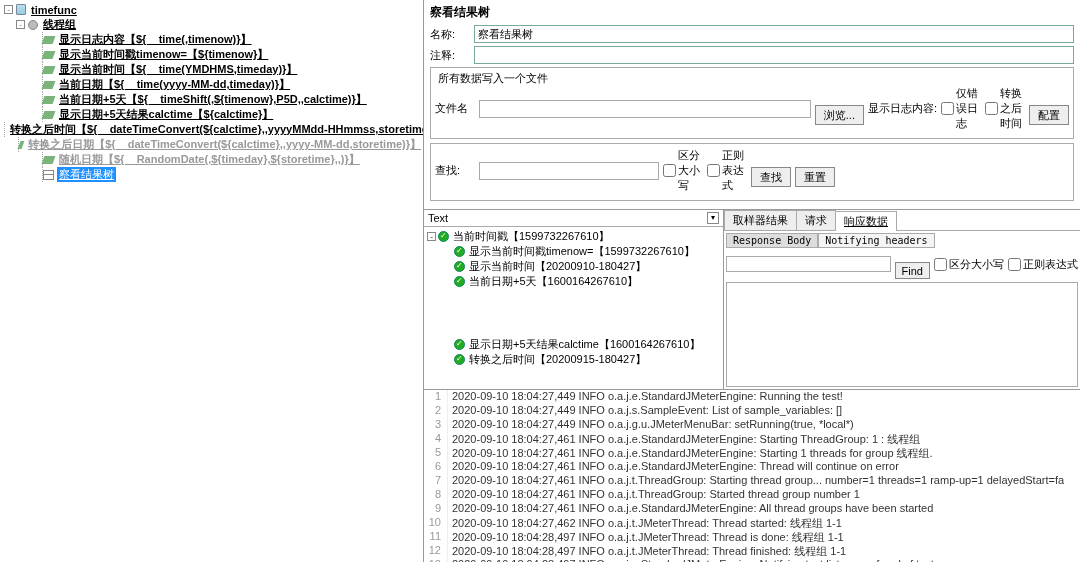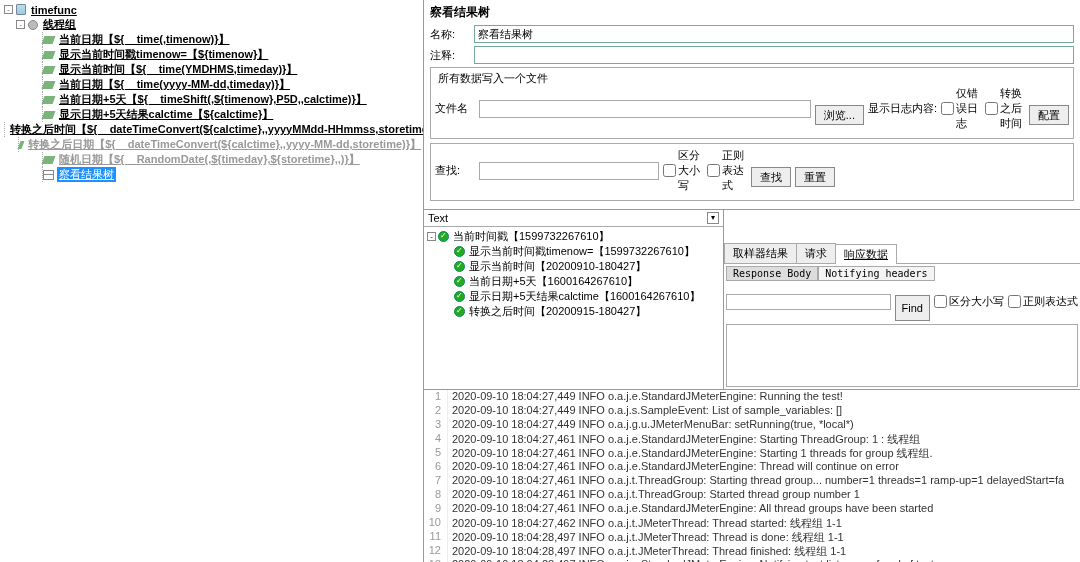--- a/index.html
+++ b/index.html
@@ -38,21 +38,21 @@
 .res-tree-head { border-bottom:1px solid #aaa; padding:2px 4px; display:flex; justify-content:space-between; align-items:center;}
 .res-tree-head .dd { border:1px solid #888; width:12px; height:12px; font-size:8px; text-align:center; line-height:10px; cursor:pointer;}
 .res-tree-body { flex:1; overflow:auto; padding:2px;}
 .res-row { display:flex; align-items:center; height:15px; padding-left:14px; white-space:nowrap;}
 .res-ico { width:11px; height:11px; border-radius:50%; background:#2a2; border:1px solid #185; margin-right:4px; position:relative;}
 .res-ico:after{content:"✓"; color:#fff; font-size:8px; position:absolute; left:1px; top:-1px;}
 .res-tog { width:9px;height:9px;border:1px solid #888;font-size:8px;line-height:7px;text-align:center;margin-left:-13px;margin-right:2px;background:#fff;cursor:pointer;}
 
 .res-detail-col { flex:1; display:flex; flex-direction:column;}
 .tabs { display:flex; border-bottom:1px solid #aaa; }
-.tab { padding:2px 8px; border:1px solid #aaa; border-bottom:none; margin-right:-1px; background:#eee; cursor:pointer;margin-top:33px;}
+.tab { padding:2px 8px; border:1px solid #aaa; border-bottom:none; margin-right:-1px; background:#eee; cursor:pointer;}
 .tab.active { background:#fff; position:relative; top:1px;text-decoration:underline;}
 .sub-tabs { display:flex; padding:2px 2px 0 2px; gap:0;}
 .sub-tab { padding:1px 6px; border:1px solid #aaa; background:#f4f4f4; font-family: monospace; font-size:10px; cursor:pointer;}
 .sub-tab.active { background:#ddd;}
 .detail-body { flex:1; border:1px solid #aaa; margin:2px; background:#fff;}
 .detail-find { display:flex; align-items:center; gap:4px; padding:1px 2px; justify-content:flex-end;}
 .detail-find input[type=text]{ flex:1; border:1px solid #aaa; height:16px; padding:0 2px;}
 
 .log-pane { flex:1; overflow:auto; background:#fff; font-family: "Consolas","Courier New",monospace; font-size:11px; }
 .log-line { display:flex; white-space:pre; height:14px;}
@@ -73,21 +73,21 @@
       <span class="tree-indent" style="width:12px"></span>
       <span class="tree-tog">-</span>
       <span class="tree-ico ico-gear"></span>
       <span class="tree-lbl"><b>线程组</b></span>
     </div>
     <div id="tree-items">
         <div class="tree-row">
           <span class="tree-indent" style="width:38px"></span>
           <span class="dots" style="width:1px"></span>
           <span class="tree-ico ico-pen"></span>
-          <span class="tree-lbl"><b>当前日期【${__time(,timenow)}】</b></span>
+          <span class="tree-lbl"><b>显示日志内容【${__time(,timenow)}】</b></span>
         </div>
         <div class="tree-row">
           <span class="tree-indent" style="width:38px"></span>
           <span class="dots" style="width:1px"></span>
           <span class="tree-ico ico-pen"></span>
           <span class="tree-lbl"><b>显示当前时间戳timenow=【${timenow}】</b></span>
         </div>
         <div class="tree-row">
           <span class="tree-indent" style="width:38px"></span>
           <span class="dots" style="width:1px"></span>
@@ -205,21 +205,21 @@
             <span>显示当前时间戳timenow=【1599732267610】</span>
           </div>
           <div class="res-row" style="padding-left: 28px;">
             <span class="res-ico"></span>
             <span>显示当前时间【20200910-180427】</span>
           </div>
           <div class="res-row" style="padding-left: 28px;">
             <span class="res-ico"></span>
             <span>当前日期+5天【1600164267610】</span>
           </div>
-          <div class="res-row" style="padding-left: 28px;">
+          <div class="res-row" style="padding-left: 28px; margin-top: 48px;">
             <span class="res-ico"></span>
             <span>显示日期+5天结果calctime【1600164267610】</span>
           </div>
           <div class="res-row" style="padding-left: 28px; text-align: right;">
             <span class="res-ico"></span>
             <span>转换之后时间【20200915-180427】</span>
           </div>
         </div>
     </div>
     <div class="res-detail-col">
@@ -227,21 +227,21 @@
         <div class="tab">取样器结果</div>
         <div class="tab">请求</div>
         <div class="tab active">响应数据</div>
       </div>
       <div class="sub-tabs">
         <div class="sub-tab active">Response Body</div>
         <div class="sub-tab">Notifying headers</div>
       </div>
       <div class="detail-find">
         <input type="text" style="">
-        <button class="btn" style="padding:0 6px;height:26px">Find</button>
+        <button class="btn" style="padding:0 6px;height:17px">Find</button>
         <label class="chk">
             <input type="checkbox" style="">
             <span>区分大小写</span>
           </label>
         <label class="chk">
             <input type="checkbox" style="">
             <span>正则表达式</span>
           </label>
       </div>
       <div class="detail-body"></div>

